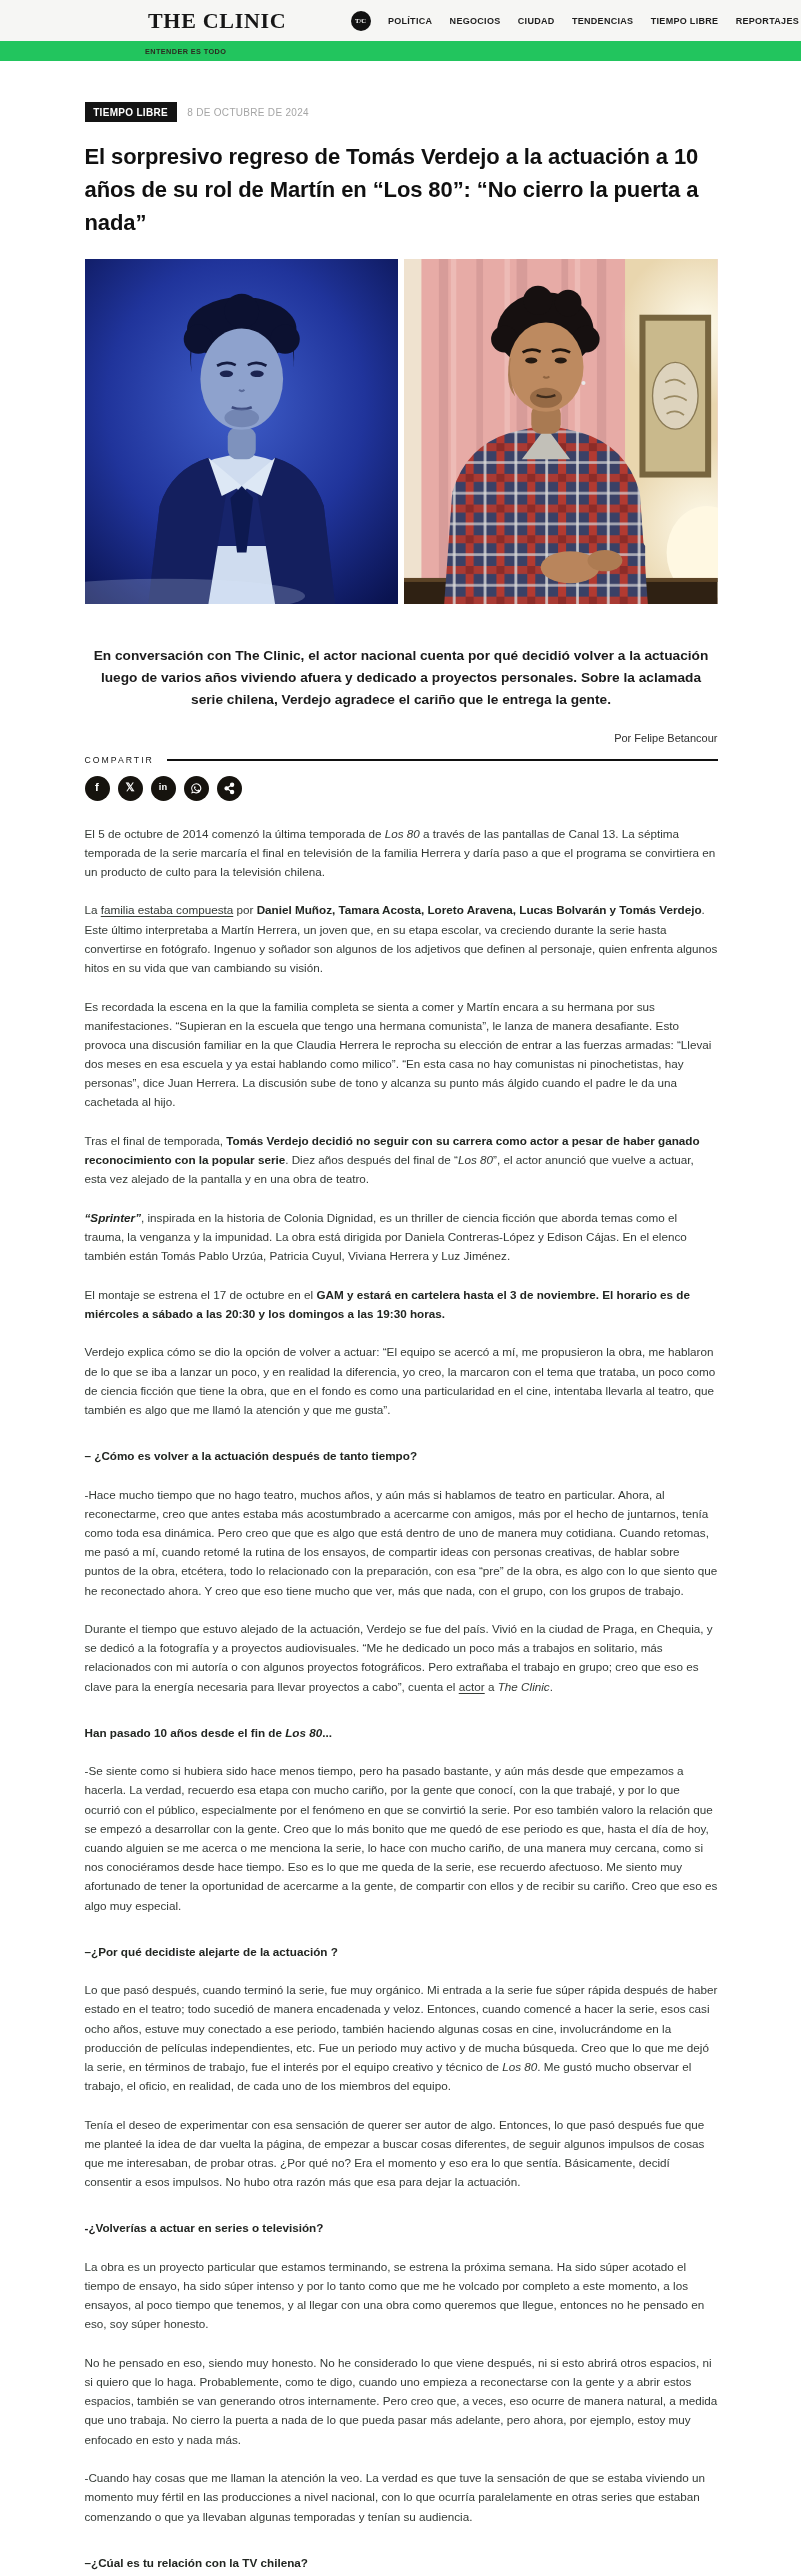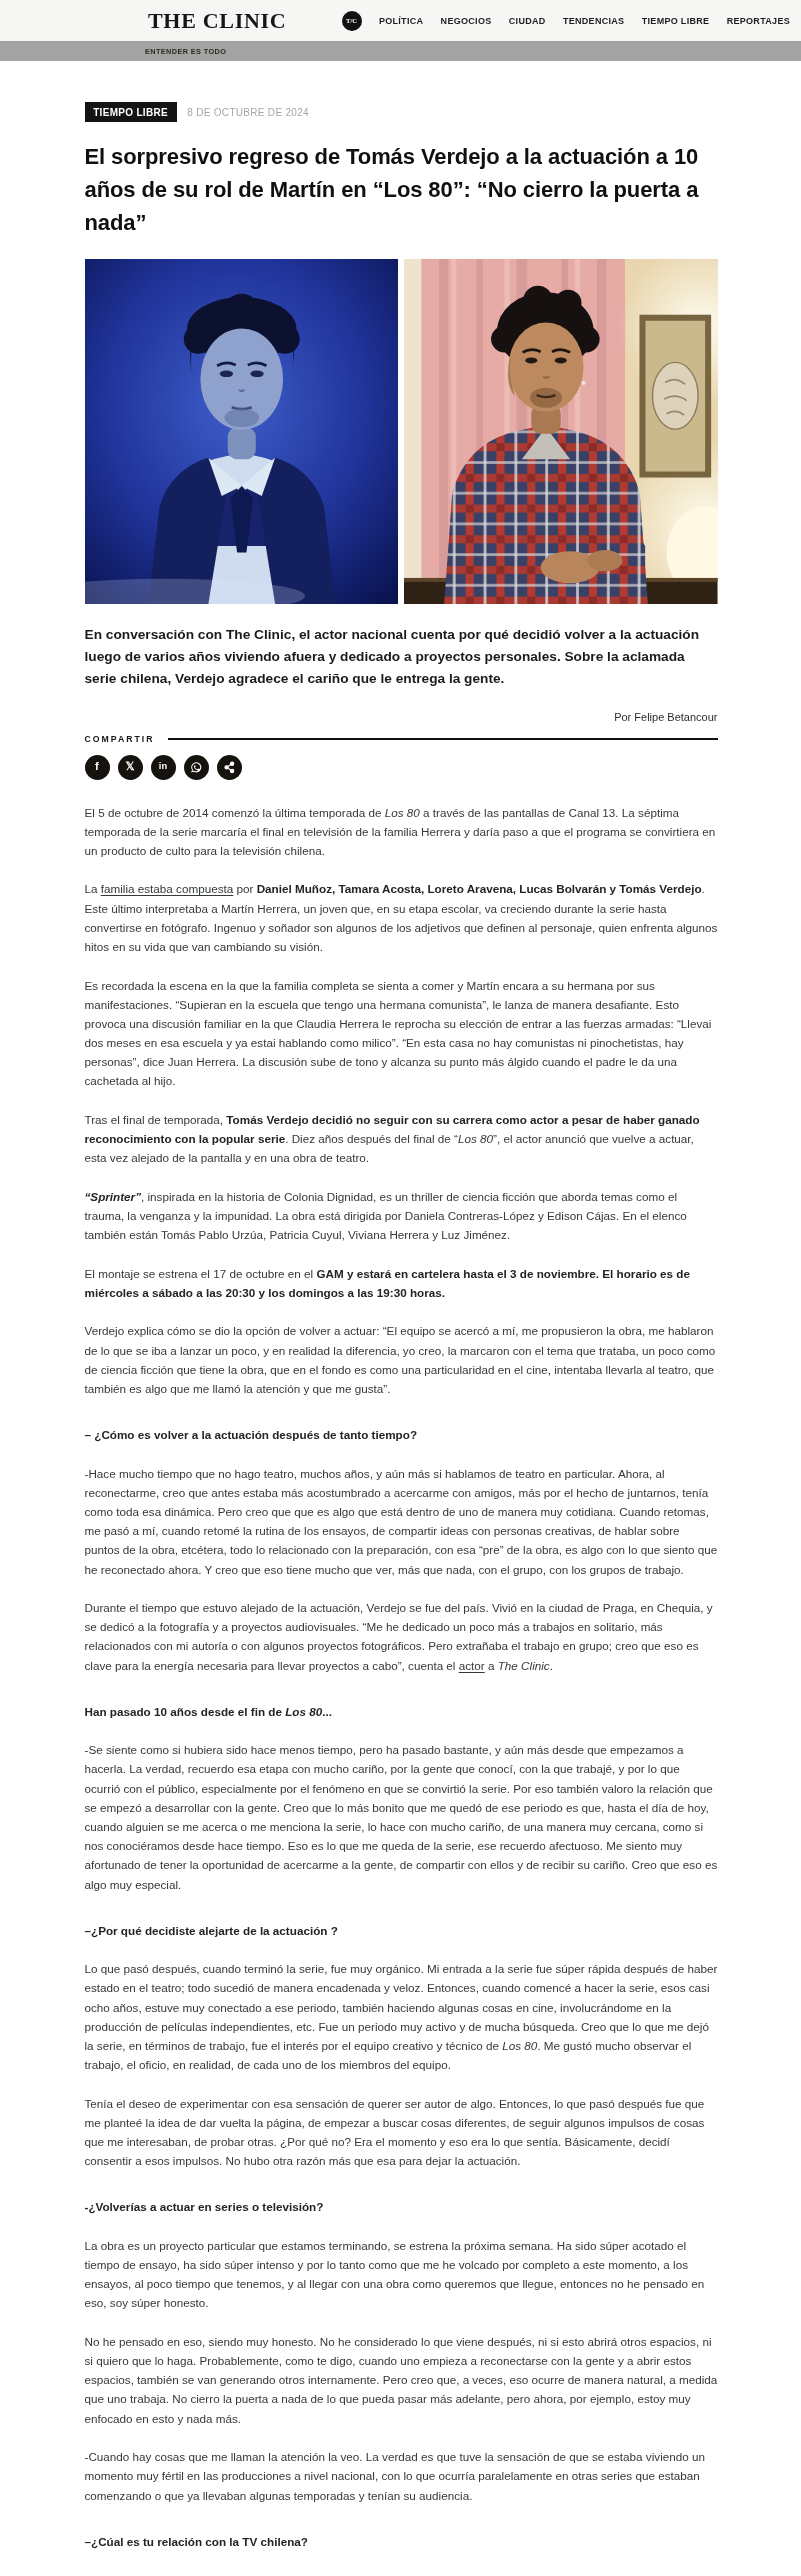--- a/index.html
+++ b/index.html
@@ -1,43 +1,43 @@
 <!DOCTYPE html>
 <html lang="es" style="font-size:10.7px"><head>
 <meta charset="utf-8">
 <style>
   html,body{margin:0;padding:0;background:#ffffff;}
   body{width:802px;font-family:"Liberation Sans",sans-serif;color:#343a36;-webkit-font-smoothing:antialiased;}
 
   
   .site-header{background:#f6f6f4;height:41px;display:flex;align-items:center;position:relative;}
   .logo{font-family:"Liberation Serif",serif;font-weight:700;font-size:22px;letter-spacing:0.7px;color:#161616;margin-left:148px;white-space:nowrap;cursor:pointer;}
-  .header-right{display:flex;align-items:center;margin-left:auto;margin-right:12px;gap:17.3px;text-align:center;}
+  .header-right{display:flex;align-items:center;margin-left:auto;margin-right:3px;gap:17.3px;text-align:center;}
   .tc-circle{width:20px;height:20px;border-radius:50%;background:#111;color:#fff;display:flex;align-items:center;justify-content:center;font-family:"Liberation Serif",serif;font-size:6.7px;font-weight:700;cursor:pointer;flex:0 0 auto;}
   .nav{display:flex;gap:17.3px;}
   .nav a{font-size:9px;font-weight:700;letter-spacing:0.3px;color:#1d1d1d;text-decoration:none;white-space:nowrap;cursor:pointer;}
-  .tagline-bar{background:#a3a3a3;height:20px;display:flex;align-items:center;}
+  .tagline-bar{background:#22c55e;height:20px;display:flex;align-items:center;}
   .tagline{font-size:7.3px;font-weight:700;letter-spacing:0.4px;color:#2b2b20;margin-left:145px;}
 
   
   .container{width:633px;margin:0 auto;}
   .meta-row{margin-top:41px;display:flex;align-items:center;}
   .category-badge{background:#141414;color:#fff;font-weight:700;font-size:10px;letter-spacing:0.3px;padding:4.7px 8.7px;cursor:pointer;}
   .date{color:#a5a5a5;font-size:10px;letter-spacing:0.3px;margin-left:10.7px;}
   h1.title{font-size:22px;line-height:1.5;font-weight:700;color:#101010;letter-spacing:-0.1px;margin:17.3px 0 0 0;}
 
   .hero{margin-top:20px;height:345px;display:flex;gap:6px;}
   .hero .ph{flex:1 1 0;overflow:hidden;}
   .hero svg{display:block;width:100%;height:100%;}
 
-  .lede{margin-top:20px;font-size:13.7px;font-weight:700;line-height:1.62;color:#1b1b1b;}
+  .lede{margin-top:41px;font-size:13.7px;font-weight:700;line-height:1.62;color:#1b1b1b;text-align:center;}
   .byline{margin-top:21px;text-align:right;font-size:11px;color:#2e2e2e;}
 
   .share-row{margin-top:10.7px;display:flex;align-items:center;gap:13.3px;}
-  .share-label{font-size:8.7px;font-weight:700;letter-spacing:2px;color:#161616;}
+  .share-label{font-size:8.7px;font-weight:400;letter-spacing:2px;color:#161616;}
   .share-rule{flex:1;height:2px;background:#111;}
   .share-icons{margin-top:10.7px;display:flex;gap:8px;}
   .sicon{width:25px;height:25px;border-radius:50%;background:#16130e;display:flex;align-items:center;justify-content:center;cursor:pointer;}
   .sicon svg{width:14.7px;height:14.7px;display:block;}
   .sicon .glyph{color:#fff;font-weight:700;font-size:11.3px;font-family:"Liberation Sans",sans-serif;line-height:1;}
   .sicon .glyph.small{font-size:9.3px;}
 
   .body-copy{margin-top:23px;padding-bottom:23px;}
   .para{font-size:11.7px;line-height:1.64;margin:0 0 19.3px 0;color:#343a36;}
   .para.q{font-weight:700;color:#1d1d1d;margin-top:27px;}

